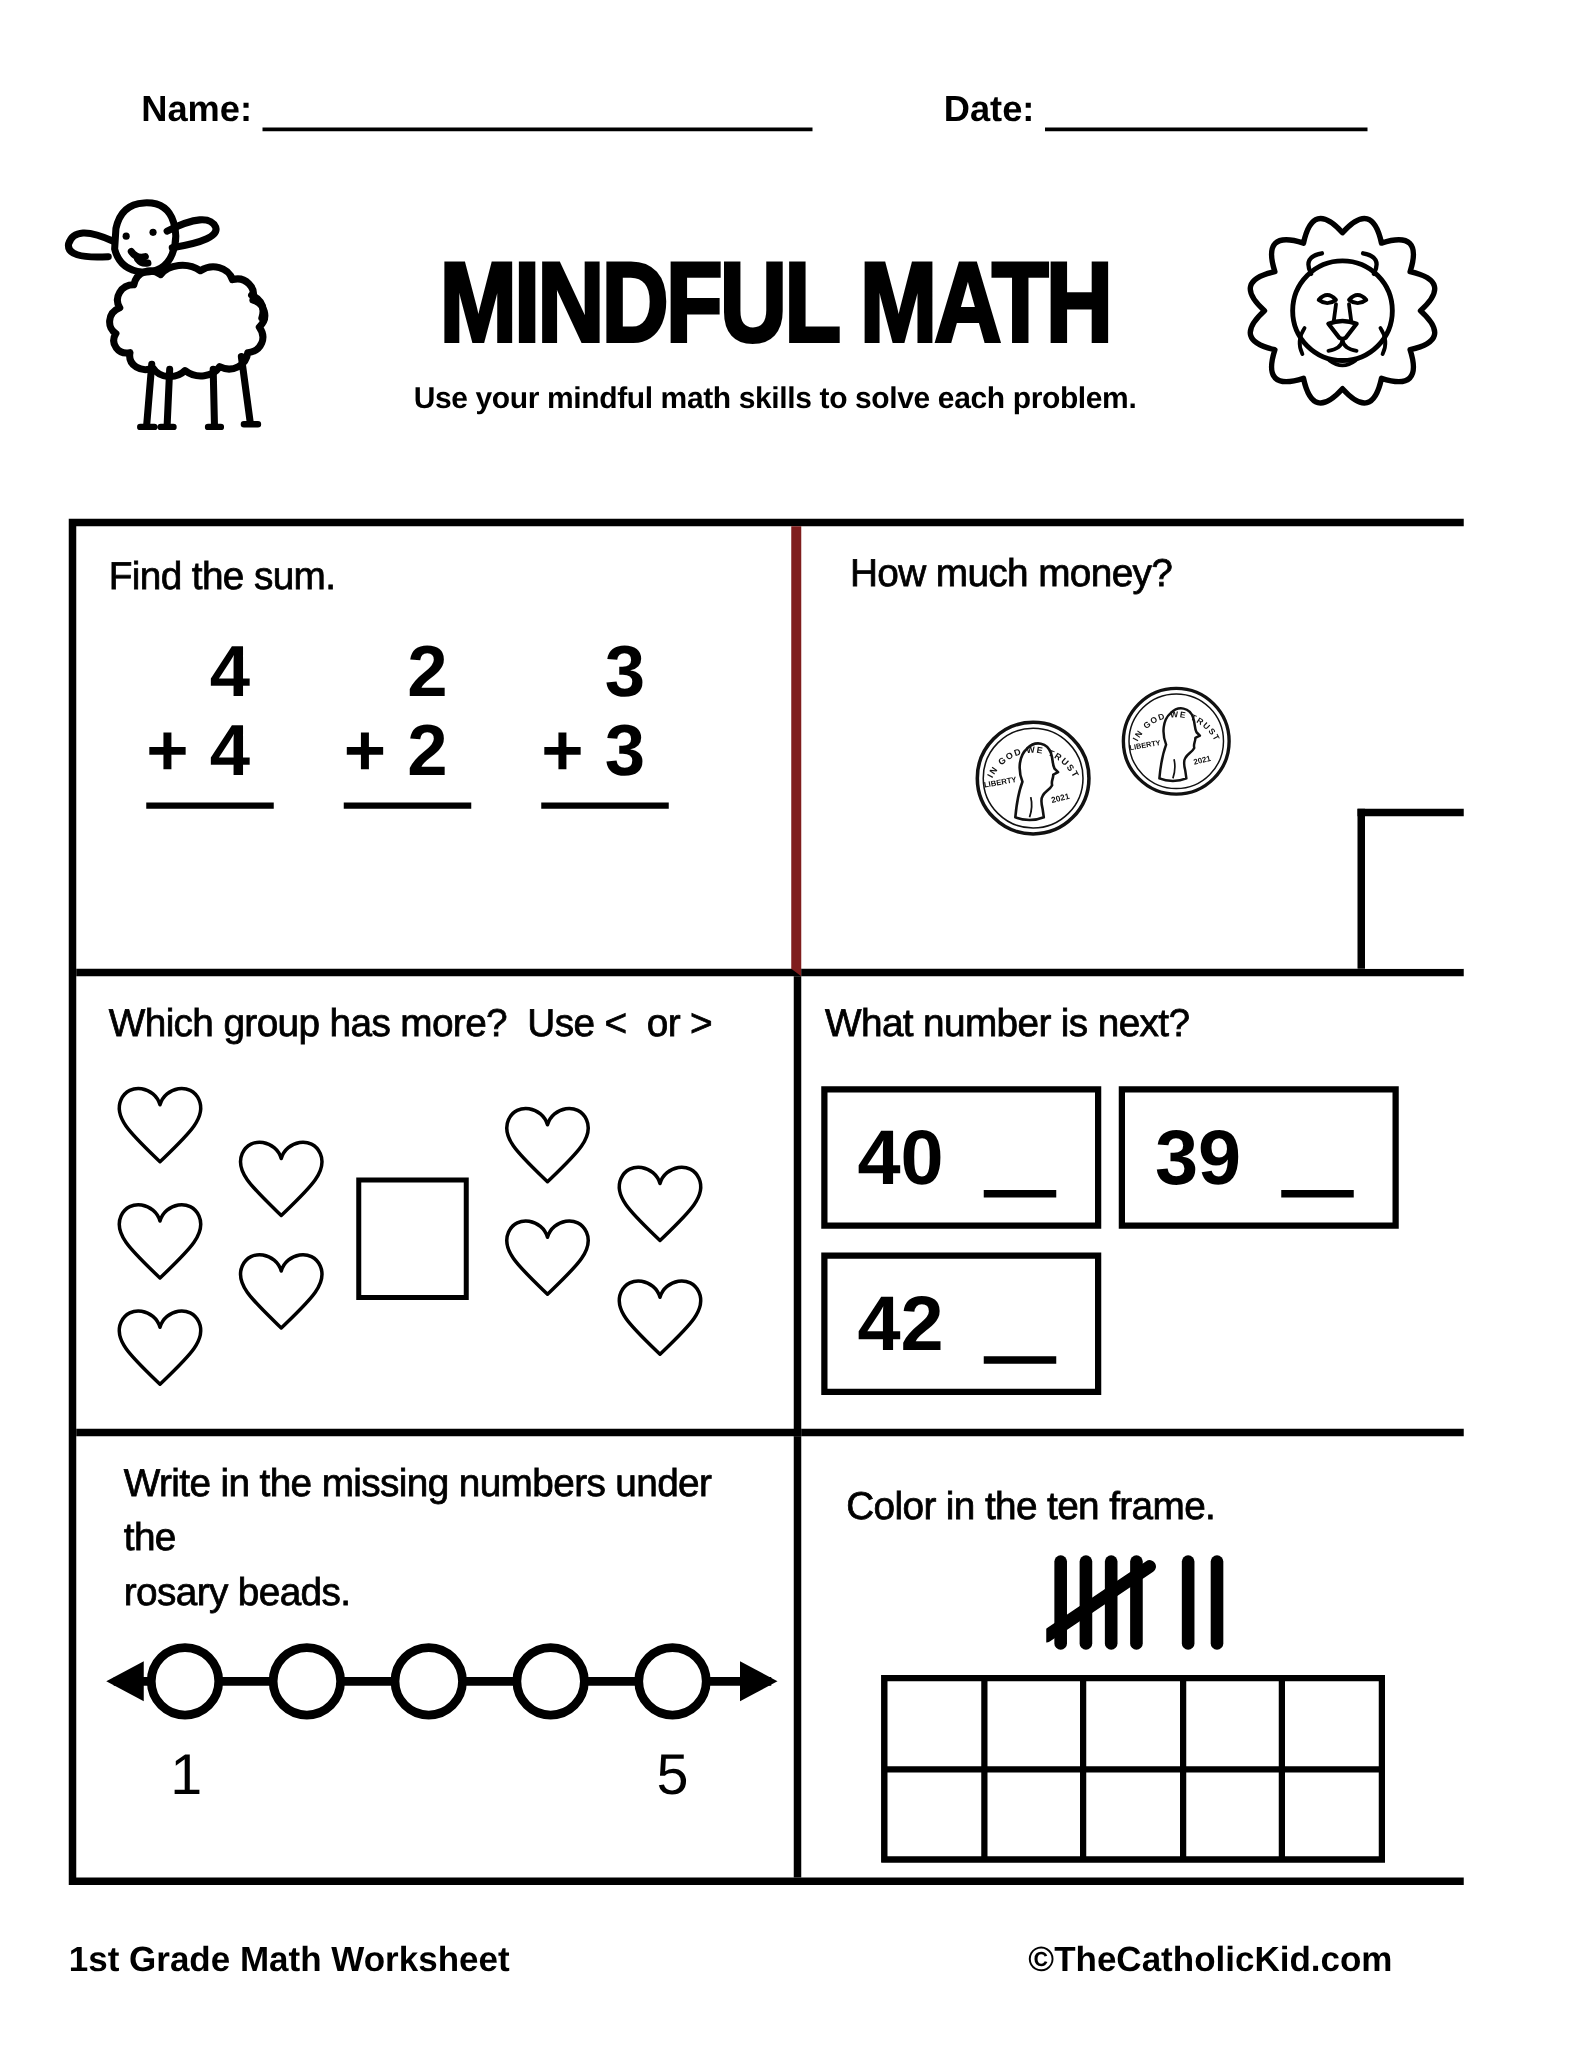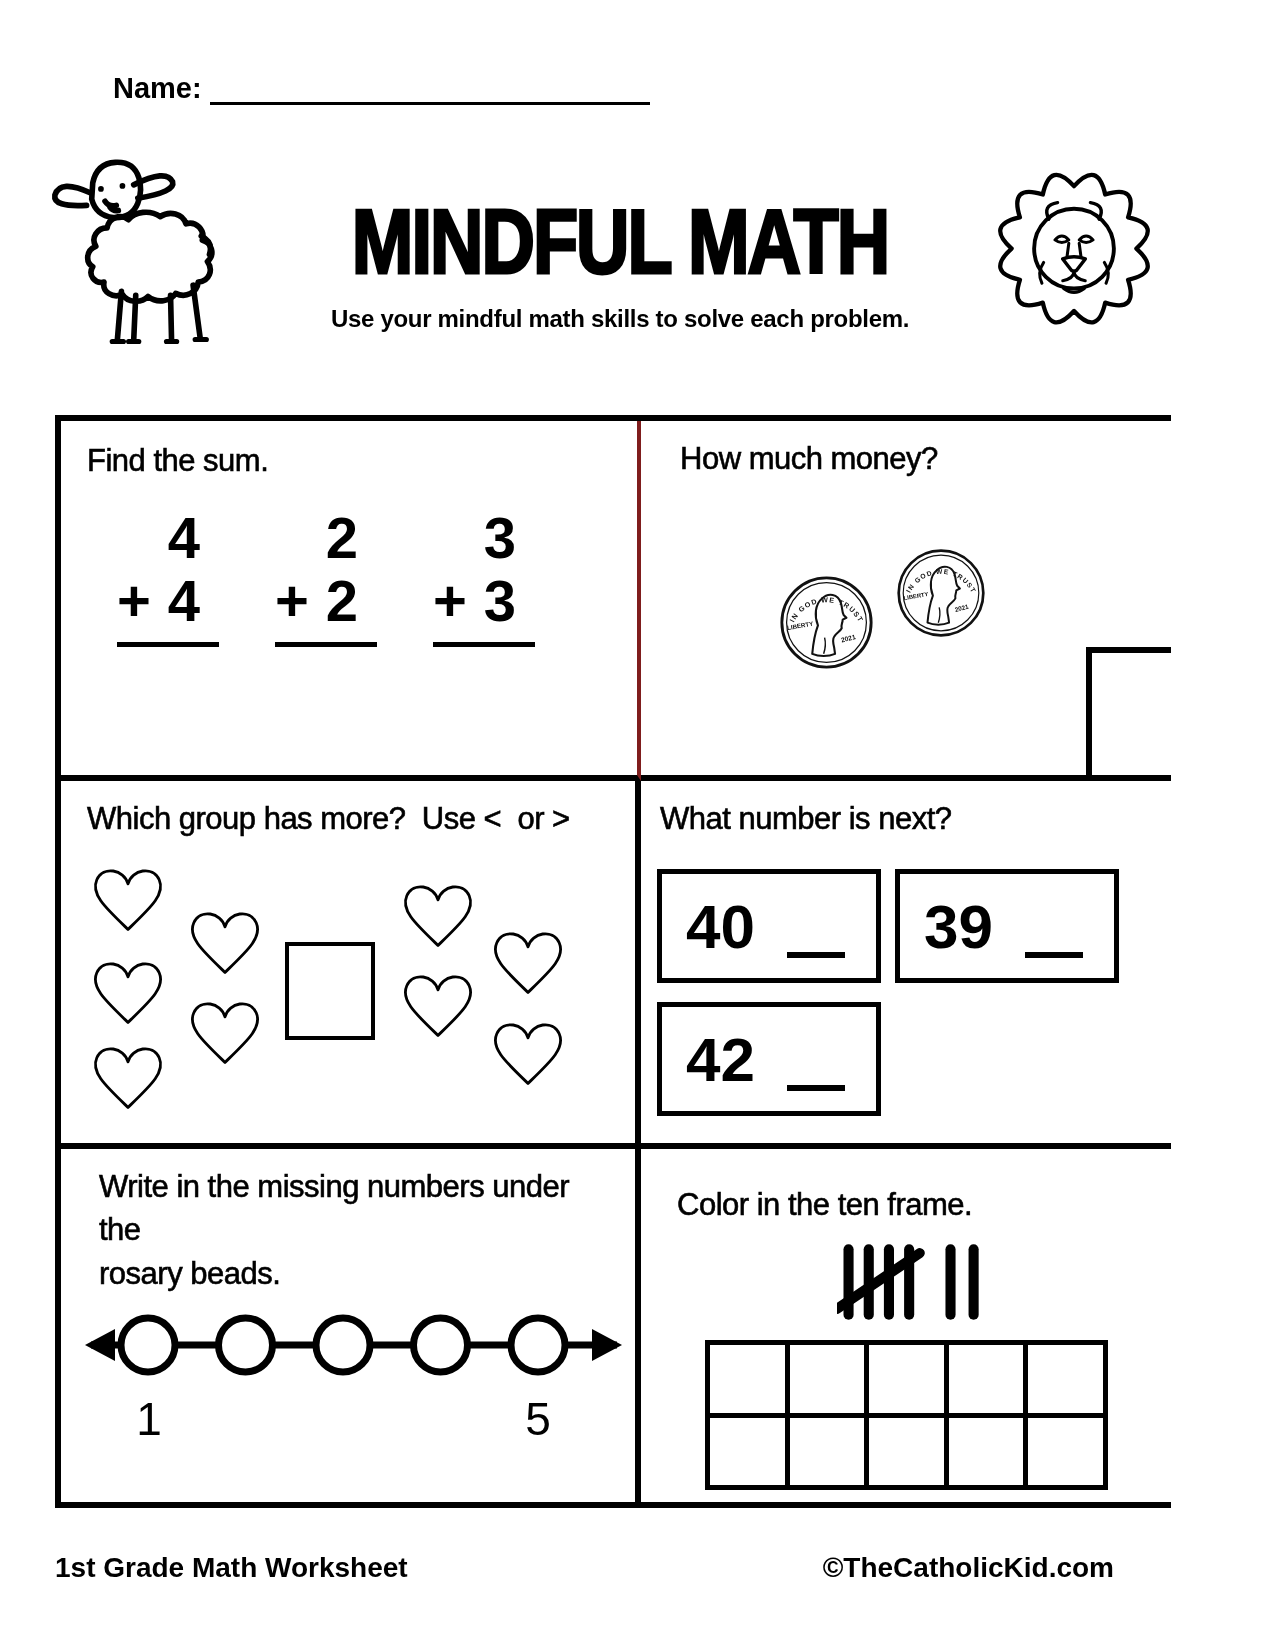--- a/index.html
+++ b/index.html
@@ -27,21 +27,21 @@
     font-size:24px; font-weight:700; letter-spacing:-0.3px;
   }
   .corner-art { position:absolute; }
   #lamb-art { left:38px; top:148px; width:218px; height:215px; }
   #lion-art { left:983px; top:142px; width:182px; height:214px; }
 
   
   .grid { position:absolute; left:55px; top:415px; width:1163px; height:1093px;
     border:6px solid #000; }
   .cell { position:absolute; }
-  .c1 { left:0; top:0; width:580px; height:360px; border-right:4px solid #7f1d1d; border-bottom:6px solid #000; }
+  .c1 { left:0; top:0; width:580px; height:360px; border-right:8px solid #7f1d1d; border-bottom:6px solid #000; }
   .c2 { left:580px; top:0; width:571px; height:360px; border-bottom:6px solid #000; }
   .c3 { left:0; top:360px; width:580px; height:368px; border-right:6px solid #000; border-bottom:6px solid #000; }
   .c4 { left:580px; top:360px; width:571px; height:368px; border-bottom:6px solid #000; }
   .c5 { left:0; top:728px; width:580px; height:353px; border-right:6px solid #000; }
   .c6 { left:580px; top:748px; width:571px; height:353px; }
   .cell h2 { position:absolute; font-size:31px; font-weight:500; letter-spacing:-0.5px;
     white-space:pre-wrap; line-height:1.4; -webkit-text-stroke:0.6px #000; }
   .c1 h2 { left:26px; top:18px; }
   .c2 h2 { left:39px; top:16px;text-align:right; }
   .c3 h2 { left:26px; top:16px; }
@@ -158,20 +158,24 @@
     </symbol>
   </defs>
 </svg>
 
 <div class="page">
 
   <div class="fill-row" id="name-row">
     <span>Name:</span>
     <span class="fill-line" id="name-line"></span>
   </div>
+  <div class="fill-row" id="date-row">
+    <span>Date:</span>
+    <span class="fill-line" id="date-line"></span>
+  </div>
 
   <svg class="corner-art" id="lamb-art" viewBox="0 0 210 210">
       <use href="#lamb-sym"></use>
     </svg>
   <div class="page-title">MINDFUL MATH</div>
   <div class="page-subtitle">Use your mindful math skills to solve each problem.</div>
   <svg class="corner-art" id="lion-art" viewBox="0 0 210 225">
       <use href="#lion-sym"></use>
     </svg>
 

